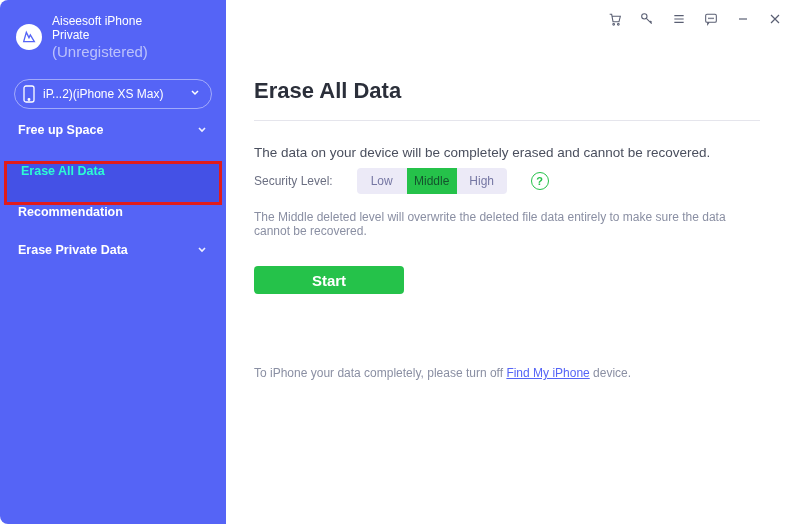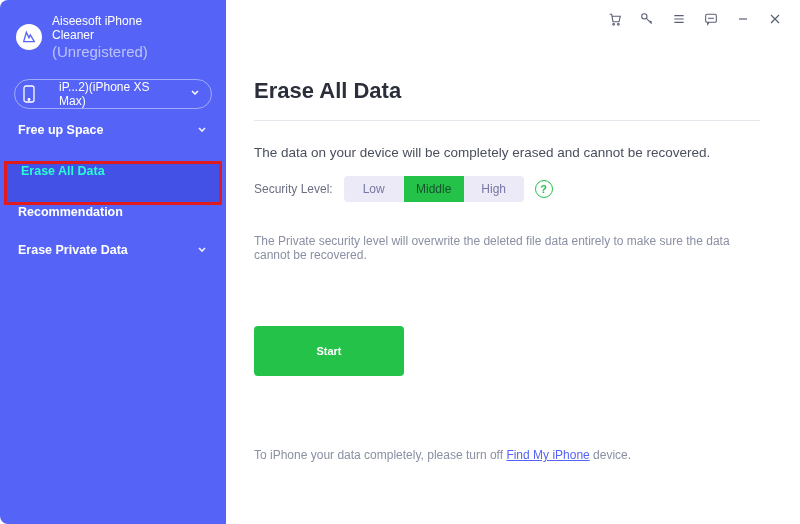--- a/index.html
+++ b/index.html
@@ -8,69 +8,69 @@
 
   
   .sidebar { width: 226px; background: #5564f6; color: #fff; display: flex; flex-direction: column; padding-top: 4px; }
   .brand { display: flex; align-items: center; gap: 10px; padding: 10px 16px 14px 16px; }
   .brand-logo { width: 26px; height: 26px; border-radius: 50%; background: #fff; display: flex; align-items: center; justify-content: center; }
   .brand-logo svg { width: 16px; height: 16px; }
   .brand-text { display: flex; flex-direction: column; line-height: 1.2; }
   .brand-title { font-size: 12px; color: #fff; }
   .brand-sub { font-size: 15px; color: rgba(255,255,255,.6); }
 
-  .device-pill { margin: 4px 14px 14px 14px; height: 30px; border: 1px solid rgba(255,255,255,.45); border-radius: 15px; display: flex; align-items: center; padding: 0 10px 0 8px; gap: 24px; font-size: 12px; color: #fff; cursor: pointer; }
+  .device-pill { margin: 4px 14px 14px 14px; height: 30px; border: 1px solid rgba(255,255,255,.45); border-radius: 15px; display: flex; align-items: center; padding: 0 10px 0 8px; gap: 8px; font-size: 12px; color: #fff; cursor: pointer; }
   .device-pill .icon { display:flex; align-items:center; }
   .device-pill .chev { margin-left: auto; }
 
   .nav { display: flex; flex-direction: column; }
   .nav-item { display:flex; align-items:flex-start; justify-content: space-between; padding: 0 18px; height: 38px; font-size: 12.5px; font-weight: 600; color: #fff; cursor: pointer; }
   .nav-item .chev { opacity: .9; }
   .nav-item.selected { background: #4451e6; color: #2dfad4; }
   .red-box { border: 3px solid #e11b1b; margin: 0 4px; }
   .red-box .nav-item { padding: 0 14px; }
 
   
   .main { flex:1; position: relative; padding: 78px 40px 0 28px; }
   .titlebar { position:absolute; top:10px; right:16px; display:flex; gap:14px; color:#5a5f73; }
   .titlebar .t-icon { width:18px; height:18px; display:flex; align-items:center; justify-content:center; cursor:pointer; }
   .titlebar .t-icon svg { width:16px; height:16px; stroke:#5a5f73; }
 
   h1 { font-size: 22px; font-weight: 700; color:#2b2f3a; }
   .divider { height:1px; background:#e5e5ec; margin: 16px 0 24px 0; }
-  .desc { font-size: 13.5px; color:#4a4f5e; margin-bottom: 16px; }
+  .desc { font-size: 13.5px; color:#4a4f5e; margin-bottom: 8px; }
 
-  .sec-level { display:flex; align-items:center; gap: 11px; font-size:12px; color:#6b6f82; margin-bottom: 32px;}
+  .sec-level { display:flex; align-items:center; gap: 24px; font-size:12px; color:#6b6f82; margin-bottom: 16px;}
   .seg { display:flex; border-radius:4px; overflow:hidden; }
-  .seg button { border:none; width:60px; height:26px; font-size:12px; background:#eceaf7; color:#7576a3; cursor:pointer; }
+  .seg button { border:none; width:50px; height:26px; font-size:12px; background:#eceaf7; color:#7576a3; cursor:pointer; }
   .seg button.active { background:#25c24a; color:#14532d; }
   .help-circle { width:18px;height:18px;border:1.5px solid #25c24a;border-radius:50%;display:flex;align-items:center;justify-content:center;color:#25c24a;font-size:11px;font-weight:700; cursor:pointer;}
 
   .hint { font-size: 12px; color:#8a8fa3; margin-bottom: 28px; }
-  .start-btn { width: 150px; height: 50px; background:#25c24a; color:#fff; border:none; border-radius:4px; font-size:11px; font-weight:600; cursor:pointer;margin-top:36px; }
+  .start-btn { width: 150px; height: 28px; background:#25c24a; color:#fff; border:none; border-radius:4px; font-size:15px; font-weight:600; cursor:pointer; }
 
   .footnote { margin-top: 72px; font-size:12px; color:#8a8fa3; }
   .footnote a { color:#5564f6; text-decoration: underline; cursor:pointer;margin-top:24px; }
 
 </style>
 </head>
 <body>
 
 <div class="app">
 
   <aside class="sidebar">
     <div class="brand">
       <div class="brand-logo">
         <svg viewBox="0 0 24 24" fill="none" stroke="#5564f6" stroke-width="2">
             <path d="M4 19l4-14 4 8 2-4 6 10z"></path>
           </svg>
       </div>
       <div class="brand-text">
         <span class="brand-title">Aiseesoft iPhone</span>
-        <span class="brand-title">Cleaner</span>
+        <span class="brand-title">Private</span>
         <span class="brand-sub">(Unregistered)</span>
       </div>
     </div>
 
     <div class="device-pill">
       <span class="icon">
         <svg width="12" height="18" viewBox="0 0 12 18" fill="none" stroke="#fff" stroke-width="1.3">
             <rect x="1" y="1" width="10" height="16" rx="2"></rect>
             <circle cx="6" cy="14.5" r="0.8" fill="#fff"></circle>
           </svg>
@@ -161,21 +161,21 @@
     <div class="sec-level">
       <span>Security Level:</span>
       <div class="seg">
         <button>Low</button>
         <button class="active">Middle</button>
         <button>High</button>
       </div>
       <span class="help-circle">?</span>
     </div>
 
-    <p class="hint">The Private security level will overwrite the deleted file data entirely to make sure the data cannot be recovered.</p>
+    <p class="hint">The Middle deleted level will overwrite the deleted file data entirely to make sure the data cannot be recovered.</p>
 
     <button class="start-btn">Start</button>
 
     <p class="footnote">
       <span>To iPhone your data completely, please turn off </span><a>Find My iPhone</a><span> device.</span>
     </p>
   </main>
 </div>
 
 </body></html>

